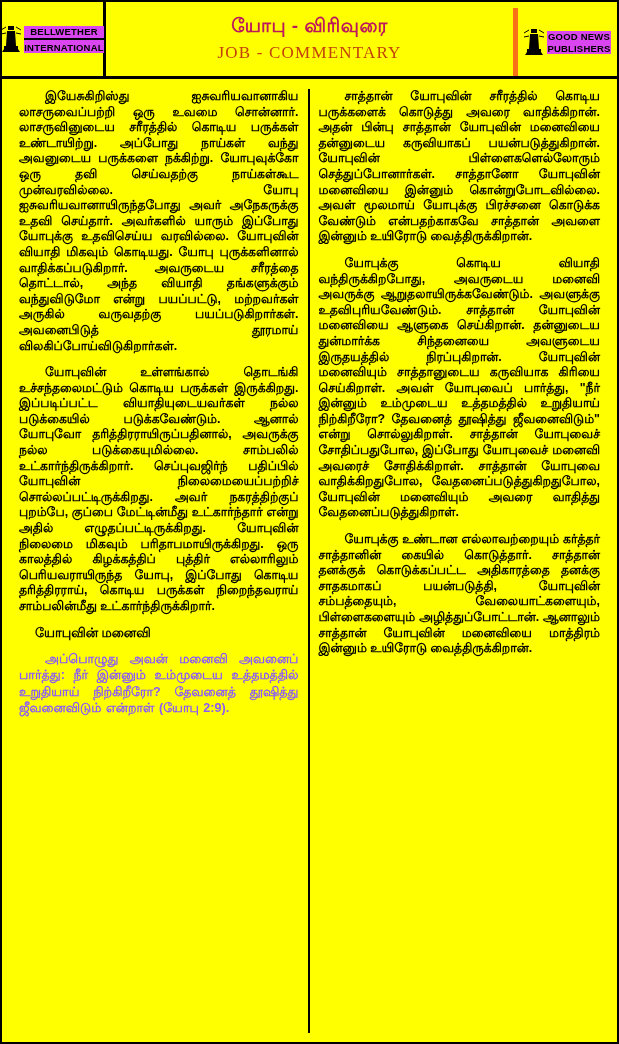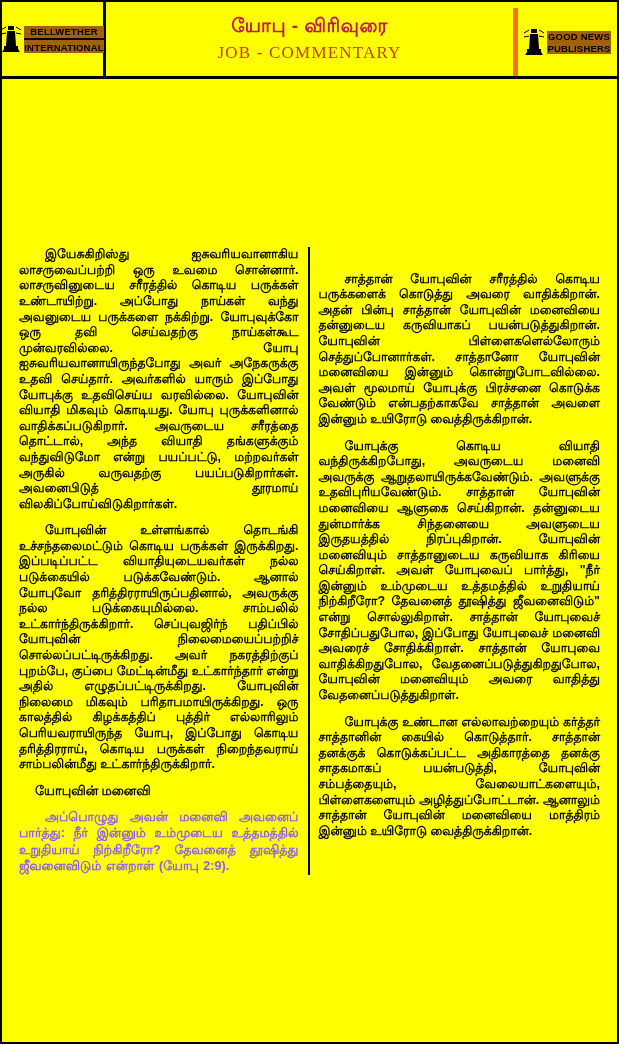--- a/index.html
+++ b/index.html
@@ -58,21 +58,21 @@
     width: 20px;
     height: 30px;
   }
   .logo-text {
     font-size: 9.5px;
     font-weight: bold;
     letter-spacing: 0.2px;
     line-height: 11px;
     color: #000;
     text-align: center;
-    background: #a16207;
+    background: #d946ef;
   }
   .logo-line-top {
     display: block;
     border-bottom: 2px solid #000;
     padding-bottom: 1px;
     margin-bottom: 2px;
   }
   .logo-line-bottom {
     display: block;
   }
@@ -102,21 +102,20 @@
     letter-spacing: 1.2px;
     text-align: right;
   }
   
   .body-area {
     position: relative;
     display: flex;
     padding: 10px 8px 12px 8px;
     box-sizing: border-box;
     height: calc(100% - 74px);
-    align-items: center;
   }
   .col {
     width: 50%;
     box-sizing: border-box;
     padding: 0 9px;
   }
   .col.left {
     border-right: 2px solid #000000;
   }
   p.para {

